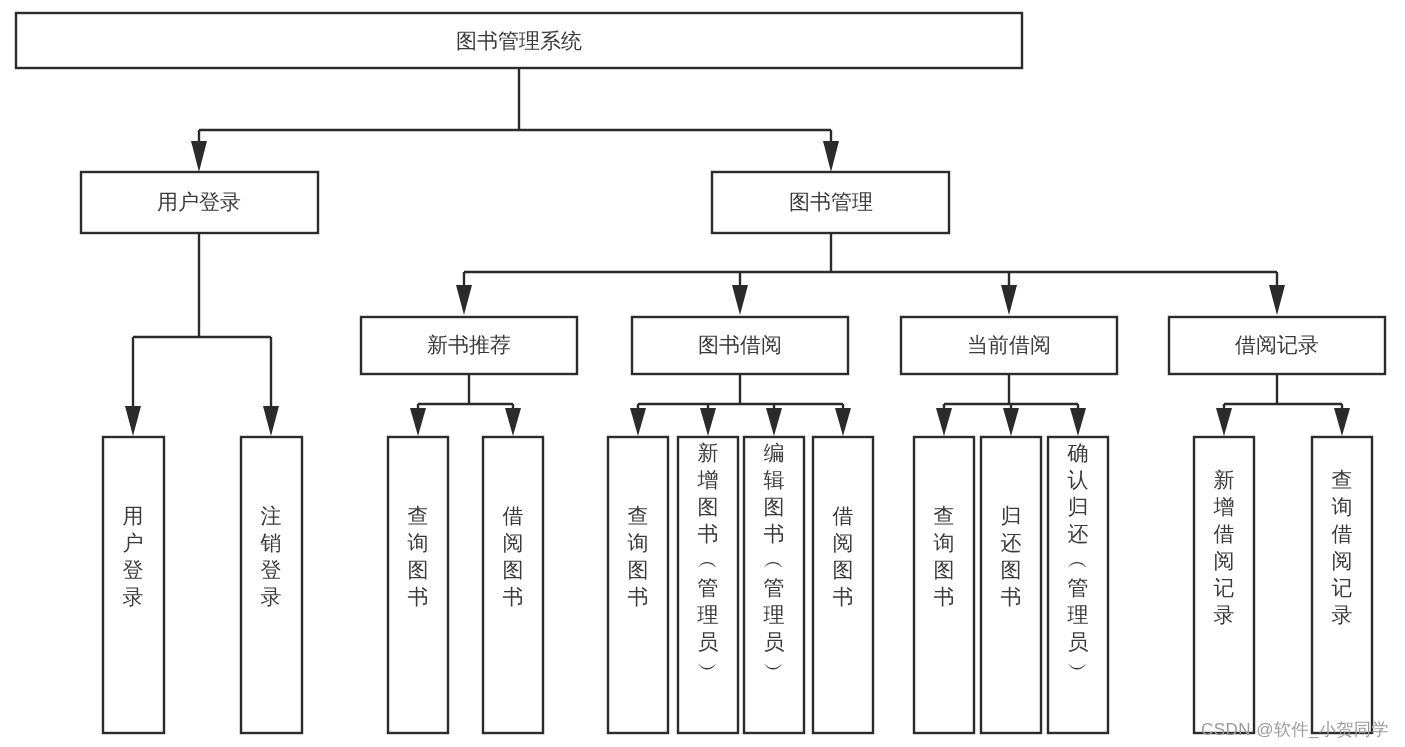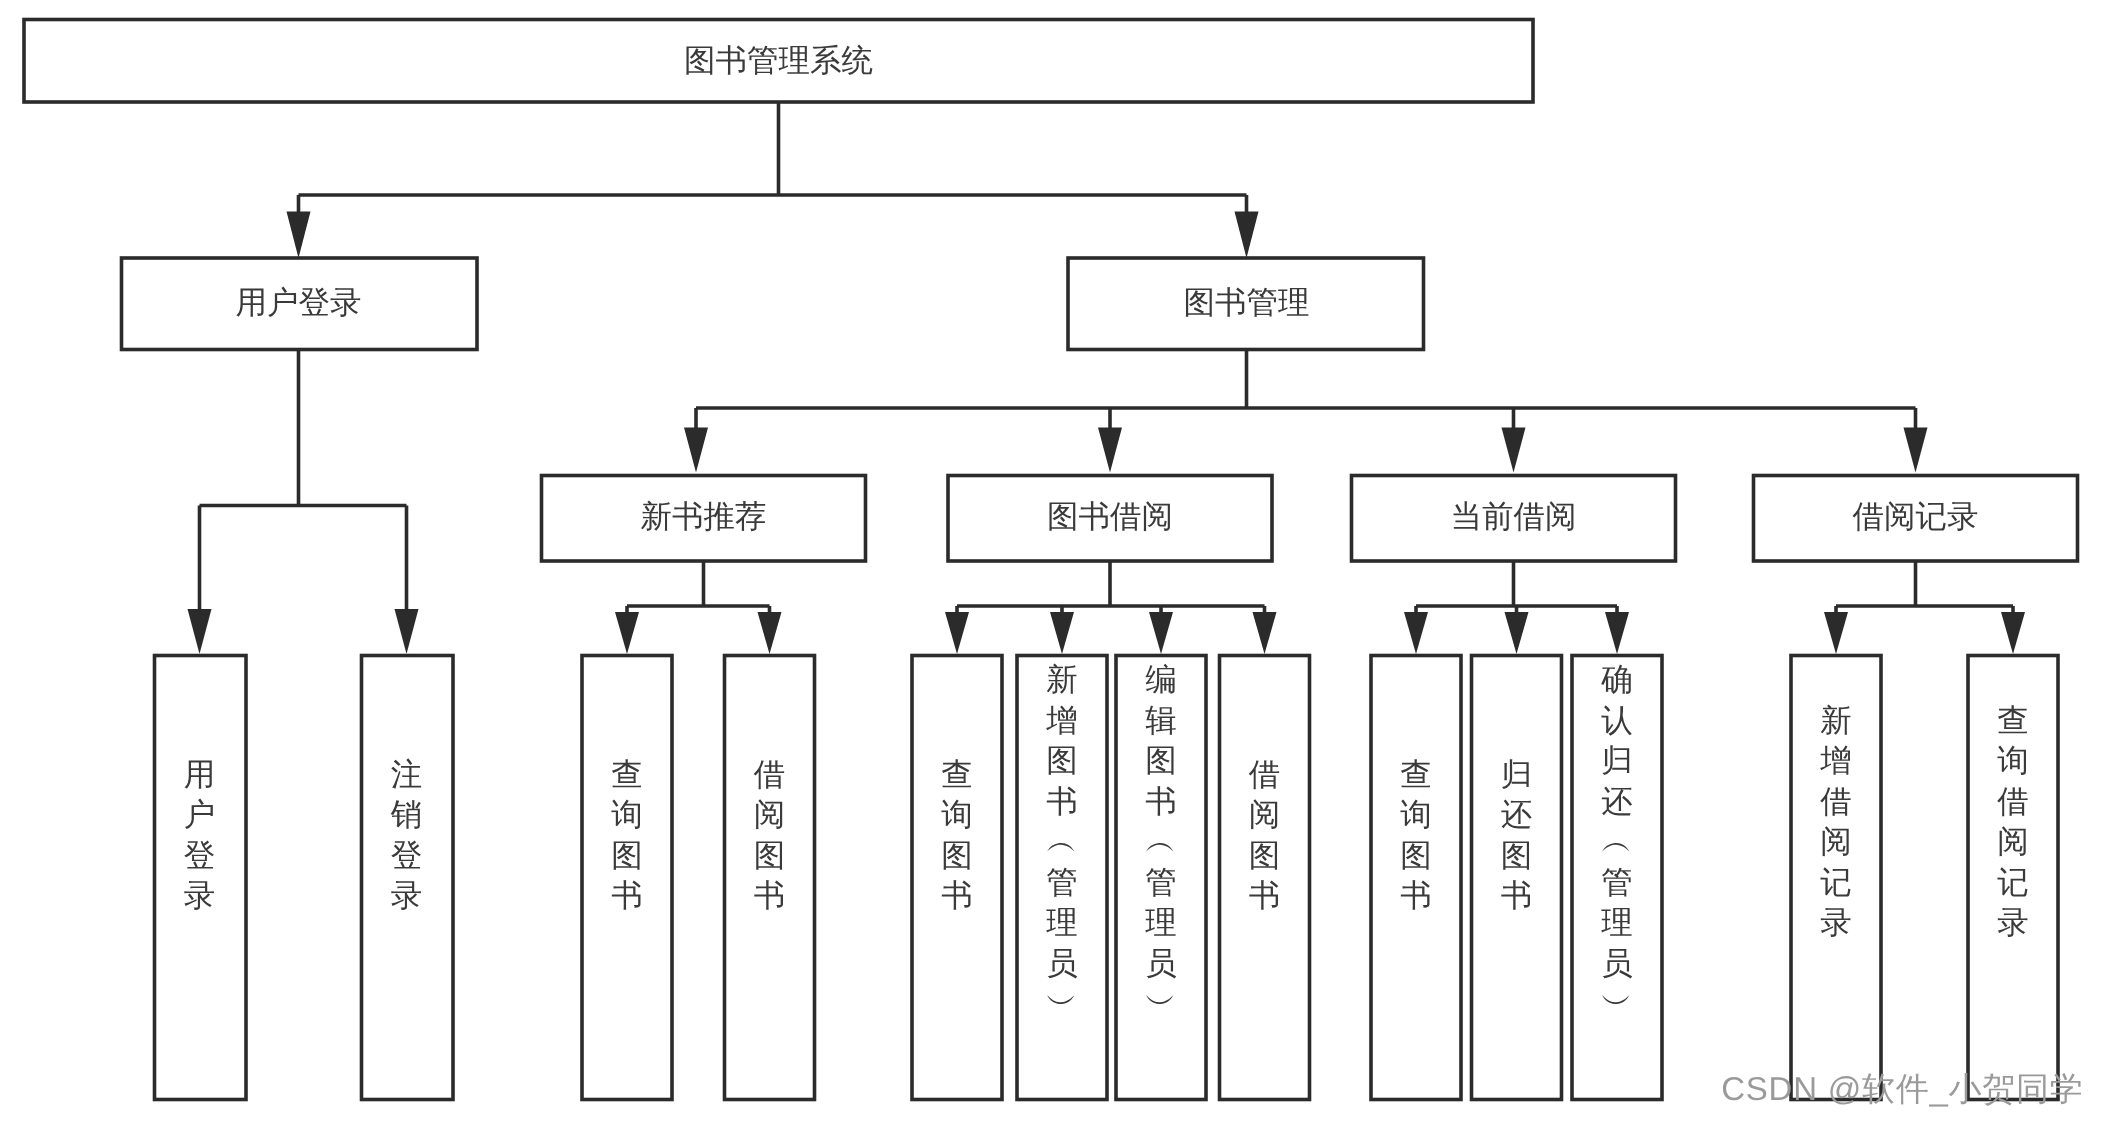--- a/index.html
+++ b/index.html
@@ -52,21 +52,21 @@
     font-family: "Liberation Sans", "DejaVu Sans", sans-serif;
     font-size: 21px;
     fill: #3a3a3a;
     text-anchor: middle;
   }
   .watermark {
     position: absolute;
     right: 16px;
     bottom: 6px;
     font-family: "Liberation Sans", "DejaVu Sans", sans-serif;
-    font-size: 22px;
+    font-size: 17px;
     color: #9a9a9a;
     white-space: nowrap;
     letter-spacing: 0.5px;
     user-select: none;
   }
 </style>
 </head>
 <body>
 
 <div id="diagram-root">

